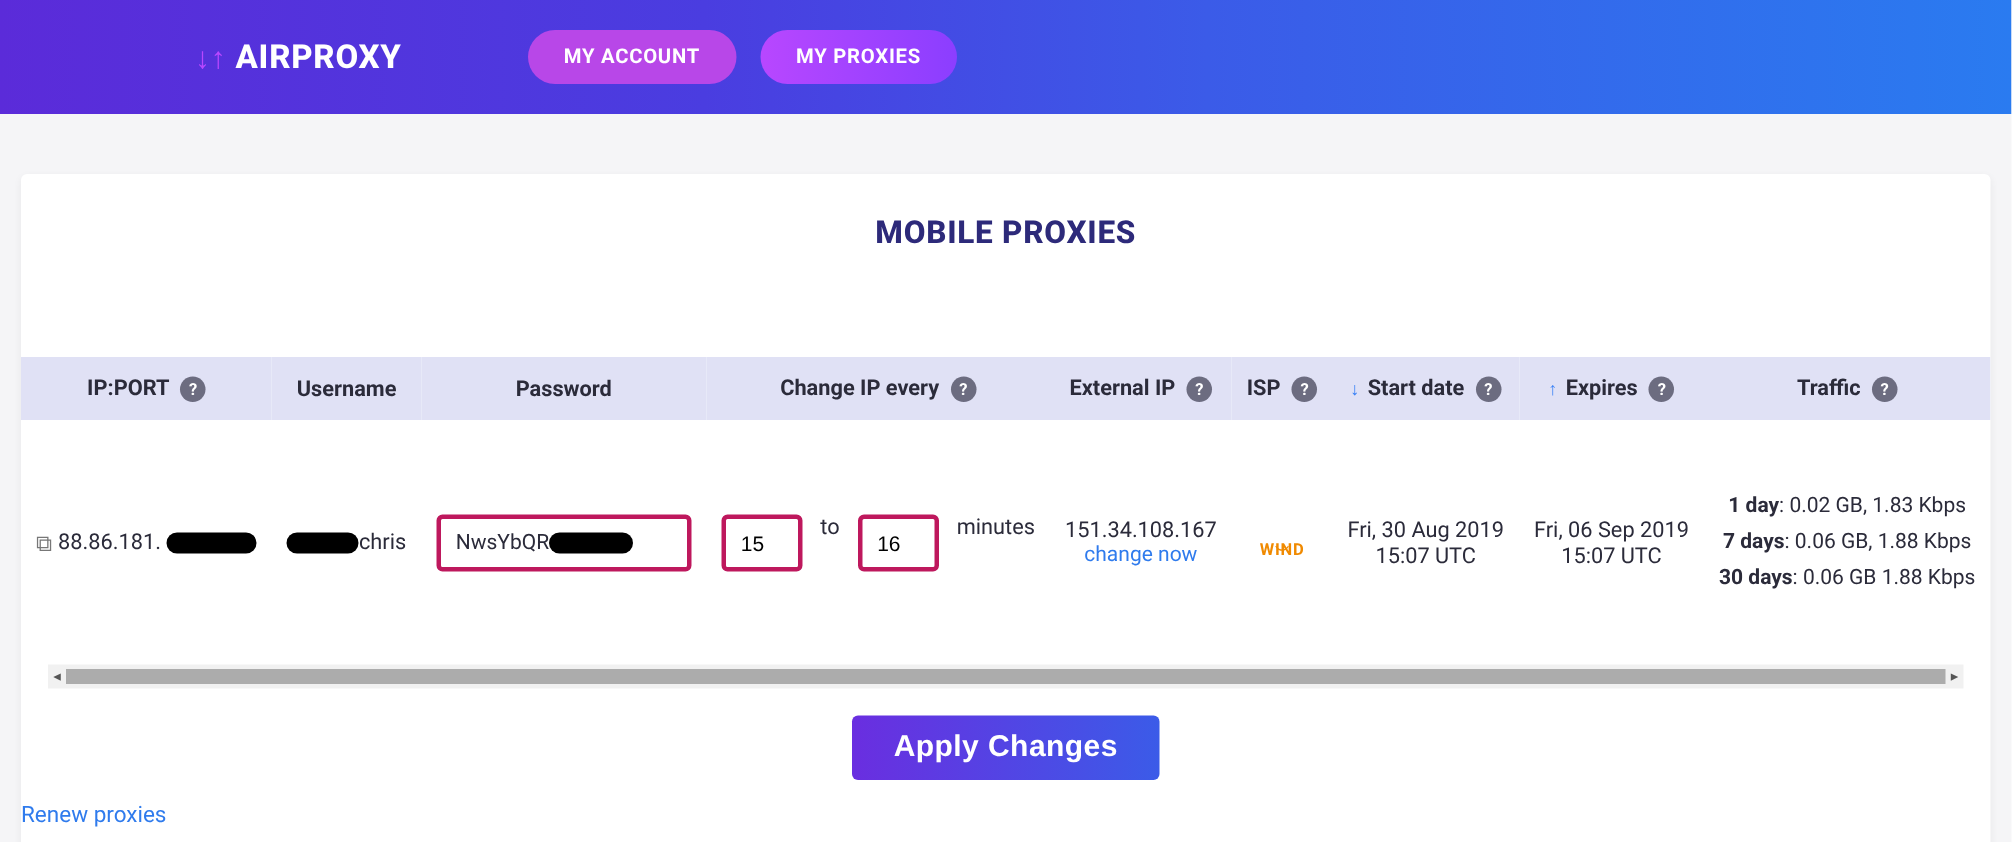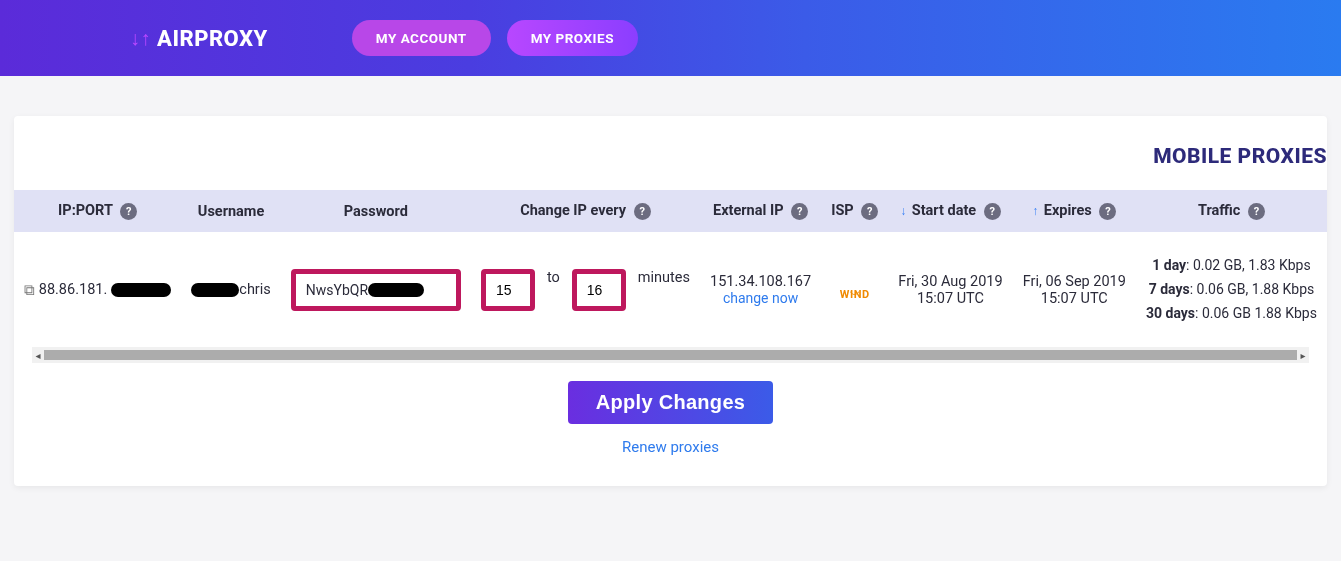--- a/index.html
+++ b/index.html
@@ -61,33 +61,34 @@
   .pill.green  { background: #7bc41c; }
 
   .panel {
     background: #fff;
     margin: 40px 14px 20px 14px;
     border-radius: 4px;
     box-shadow: 0 2px 6px rgba(0,0,0,0.06);
     padding: 28px 0 30px 0;
   }
   .panel h2 {
-    text-align: right;
+    text-align: center;
     color: #2d2a7a;
     font-weight: 800;
     font-size: 21px;
     letter-spacing: 0.5px;
     margin-bottom: 22px;
   }
   .table-wrap {
     overflow-x: auto;
   }
   table {
     width: 100%;
     border-collapse: collapse;
+    margin-top: 48px;
   }
   thead tr {
     background: #e0e1f5;
   }
   th {
     padding: 12px 10px;
     font-weight: 700;
     font-size: 14.5px;
     color: #2b2b3a;
     white-space: nowrap;
@@ -105,21 +106,21 @@
     font-weight: 700;
     margin-left: 4px;
     cursor: pointer;
   }
   .sort-arrow {
     color: #3b82f6;
     font-size: 12px;
     margin-right: 2px;
   }
   tbody td {
-    padding: 22px 10px;
+    padding: 46px 10px;
     font-size: 14.5px;
     text-align: center;
     vertical-align: middle;
     white-space: nowrap;
   }
   .ipport-cell {
     display: flex;
     align-items: center;
     justify-content: center;
     gap: 4px;
@@ -133,21 +134,21 @@
     display: inline-block;
     background: #000;
     border-radius: 10px;
     height: 14px;
     vertical-align: middle;
   }
   .redact.w1 { width: 60px; }
   .redact.w2 { width: 48px; }
   .redact.w3 { width: 56px; }
   .input {
-    border: 5px solid #be185d;
+    border: 3px solid #be185d;
     border-radius: 4px;
     padding: 8px 10px;
     font-size: 14px;
     text-align: left;
   }
   .pw-input { width: 170px; }
   .num-input { width: 54px; }
   .change-cell {
     display: flex;
     align-items: flex-start;
@@ -203,21 +204,20 @@
     font-weight: 700;
     font-size: 20px;
     border: none;
     padding: 10px 28px;
     border-radius: 4px;
     cursor: pointer;
     letter-spacing: 0.3px;
   }
   .renew-link {
     display: block;
-    text-align: center;
     color: #2f7bed;
     font-size: 15px;
     cursor: pointer;
   }
 </style>
 </head>
 <body>
 
 <div class="header">
   <div class="logo">

